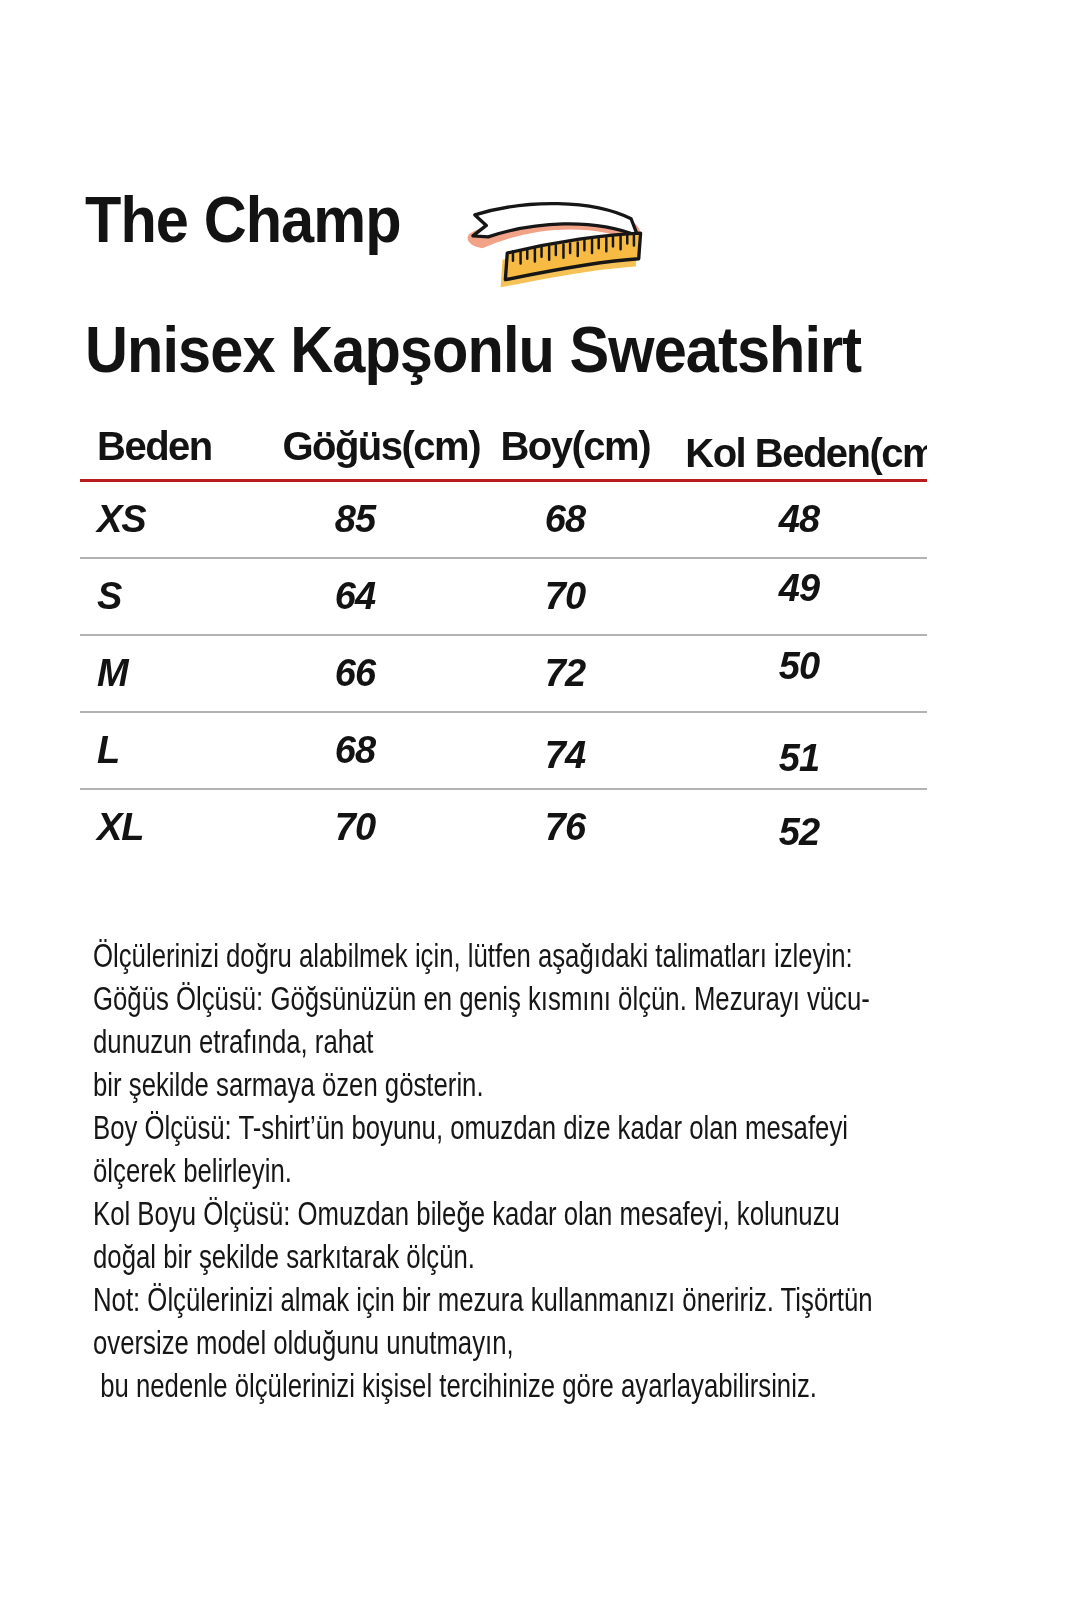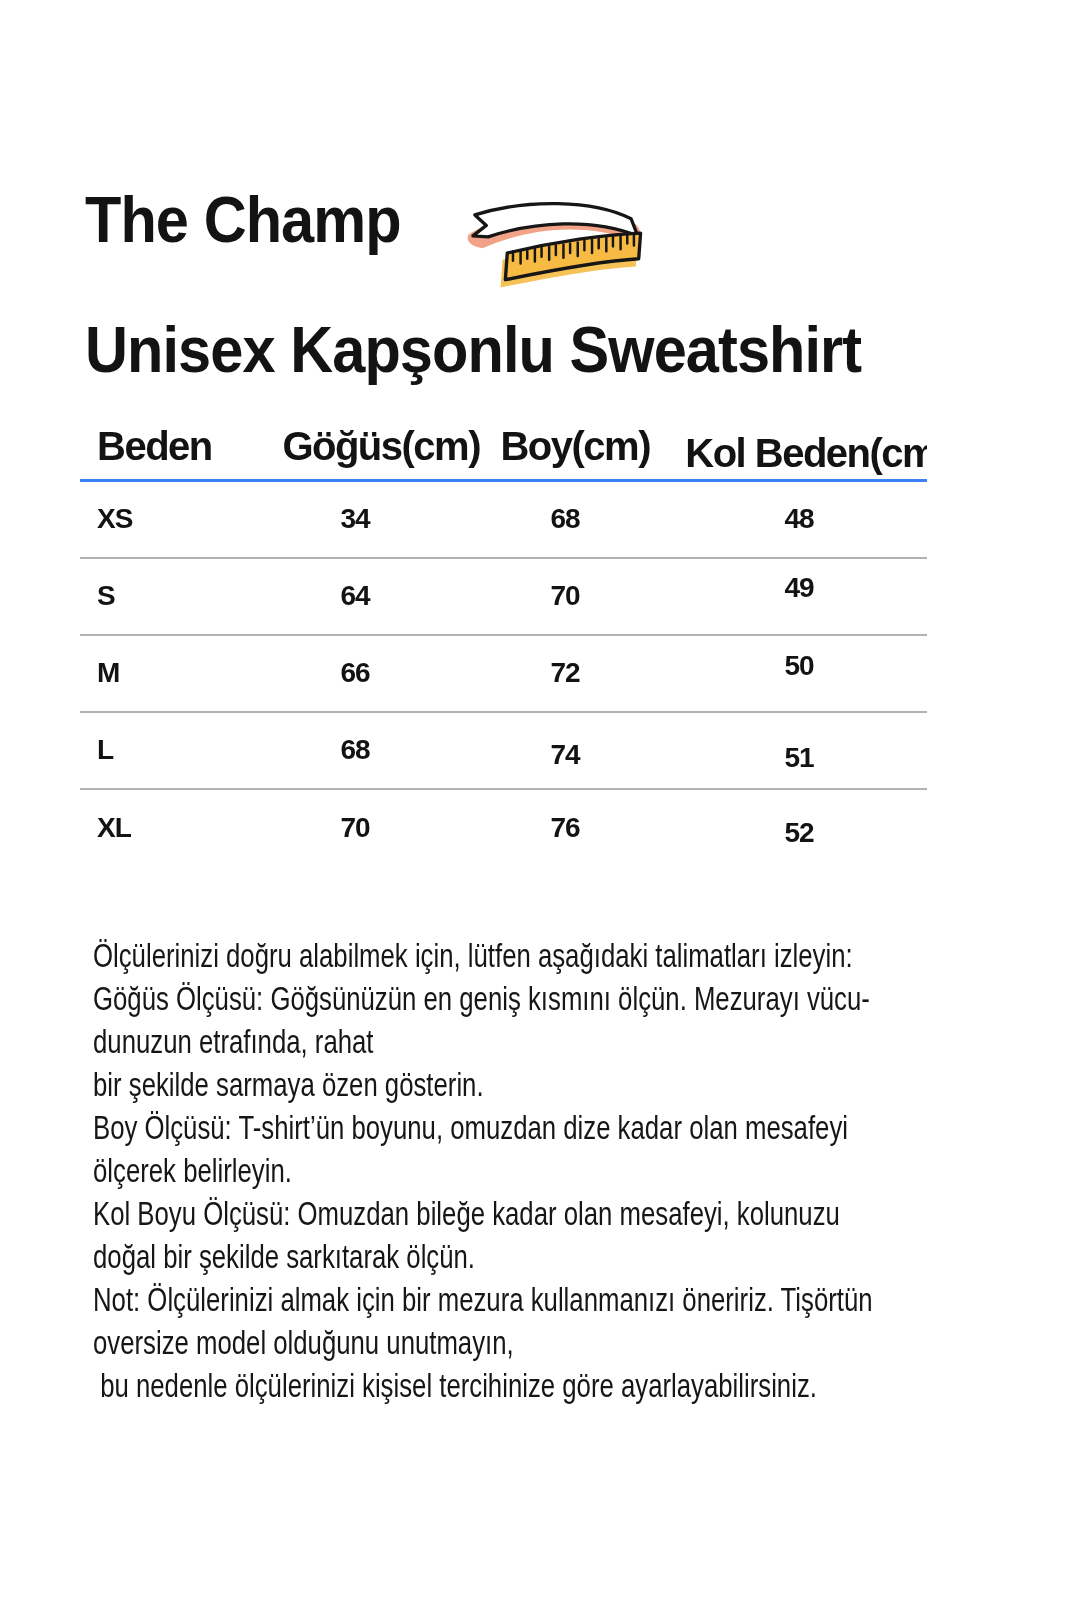--- a/index.html
+++ b/index.html
@@ -27,26 +27,26 @@
   }
   .size-table col.c1 { width:150px; }
   .size-table col.c2 { width:250px; }
   .size-table col.c3 { width:170px; }
   .size-table col.c4 { width:298px; }
   .size-table th {
     height:70px; vertical-align:bottom; padding:0 0 10px 0;
     font-size:40px; font-weight:bold; letter-spacing:-1.5px;
     text-align:right; white-space:pre;
   }
-  .size-table thead tr { border-bottom:3px solid #3b82f6; }
+  .size-table thead tr { border-bottom:3px solid #b91c1c; }
   .size-table tbody tr { height:77px; }
   .size-table tbody tr:not(:last-child) { border-bottom:2px solid #b2b2b2; }
   .size-table td {
-    font-size:28px; font-weight:bold; letter-spacing:-1px;
-    text-align:center; vertical-align:middle; white-space:pre;
+    font-size:38px; font-weight:bold; letter-spacing:-1px;
+    text-align:center; vertical-align:middle; white-space:pre;font-style:italic;
   }
   .size-table th:first-child, .size-table td:first-child
     { text-align:left; padding-left:17px; }
   
   .size-table th:nth-child(4) { transform:translateY(7px); }
   .size-table tbody tr:nth-child(2) td:nth-child(4) { transform:translateY(-8px); }
   .size-table tbody tr:nth-child(3) td:nth-child(4) { transform:translateY(-7px); }
   .size-table tbody tr:nth-child(4) td:nth-child(3) { transform:translateY(5px); }
   .size-table tbody tr:nth-child(4) td:nth-child(4) { transform:translateY(8px); }
   .size-table tbody tr:nth-child(5) td:nth-child(4) { transform:translateY(5px); }
@@ -105,21 +105,21 @@
       <tr>
         <th>Beden</th>
         <th>Göğüs(cm)</th>
         <th>Boy(cm)</th>
         <th>Kol Beden(cm)</th>
       </tr>
     </thead>
     <tbody>
       <tr>
         <td>XS</td>
-        <td>34</td>
+        <td>85</td>
         <td>68</td>
         <td>48</td>
       </tr>
       <tr>
         <td>S</td>
         <td>64</td>
         <td>70</td>
         <td>49</td>
       </tr>
       <tr>

